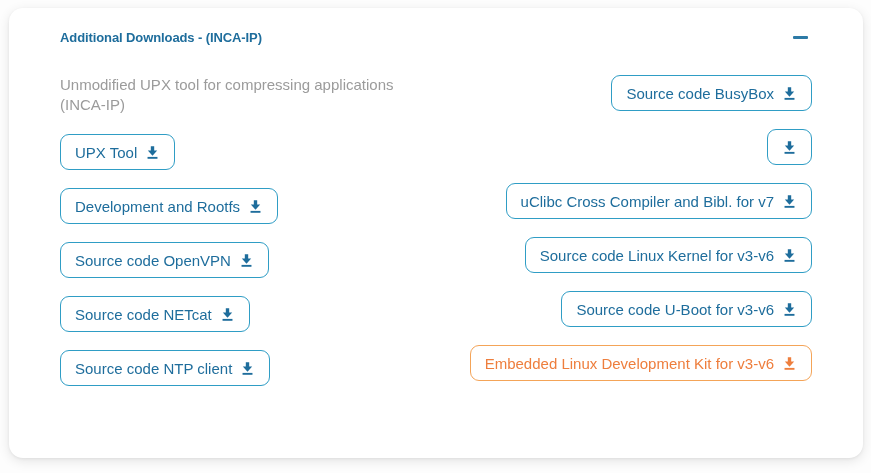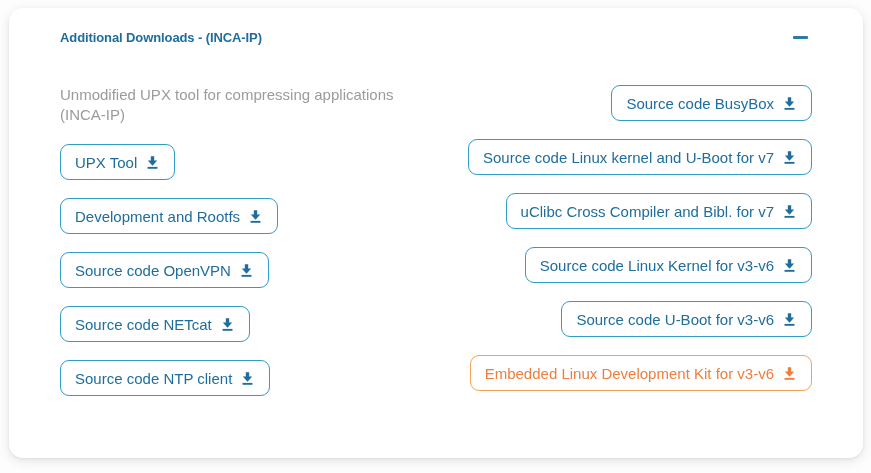--- a/index.html
+++ b/index.html
@@ -57,21 +57,21 @@
   }
   .minus{
     display:block;
     width:15px;
     height:3px;
     border-radius:1px;
     background:var(--minus-icon);
   }
   .card-body{
     display:flex;
-    margin-top:40px;
+    margin-top:30px;
   }
   .col-left{
     flex:0 0 385px;
     display:flex;
     flex-direction:column;
     align-items:flex-start;
   }
   .col-right{
     flex:1;
     display:flex;
@@ -167,21 +167,20 @@
         </div>
       <div class="col-right" id="col-right">
           <button class="dl-button blue">
     <span class="dl-label">Source code BusyBox</span>
     <svg class="dl-icon" viewBox="0 0 16 16" width="15" height="15" aria-hidden="true">
       <path d="M6.2 1.2h3.6v4.7h3.2L8 11.4 3 5.9h3.2z"></path>
       <rect x="2.7" y="12.7" width="10.6" height="2"></rect>
     </svg>
   </button>
           <button class="dl-button blue">
-    <span class="dl-label">Source code Linux kernel and U-Boot for v7</span>
     <svg class="dl-icon" viewBox="0 0 16 16" width="15" height="15" aria-hidden="true">
       <path d="M6.2 1.2h3.6v4.7h3.2L8 11.4 3 5.9h3.2z"></path>
       <rect x="2.7" y="12.7" width="10.6" height="2"></rect>
     </svg>
   </button>
           <button class="dl-button blue">
     <span class="dl-label">uClibc Cross Compiler and Bibl. for v7</span>
     <svg class="dl-icon" viewBox="0 0 16 16" width="15" height="15" aria-hidden="true">
       <path d="M6.2 1.2h3.6v4.7h3.2L8 11.4 3 5.9h3.2z"></path>
       <rect x="2.7" y="12.7" width="10.6" height="2"></rect>

